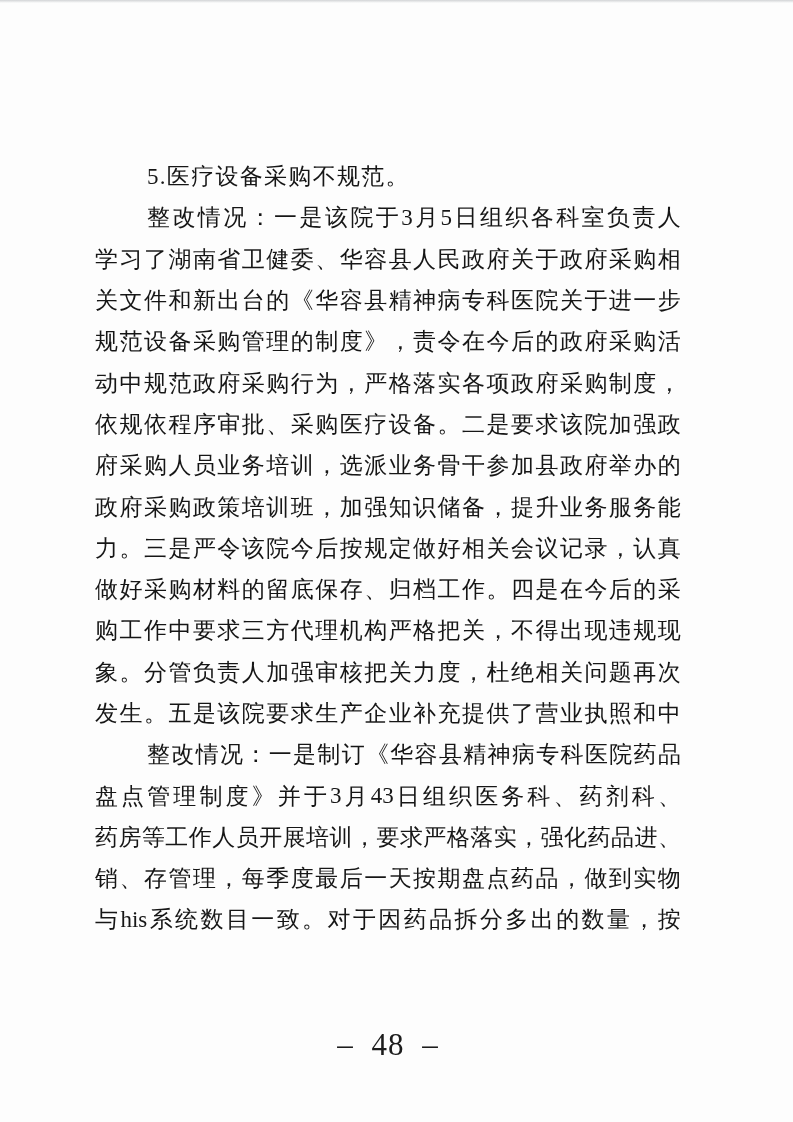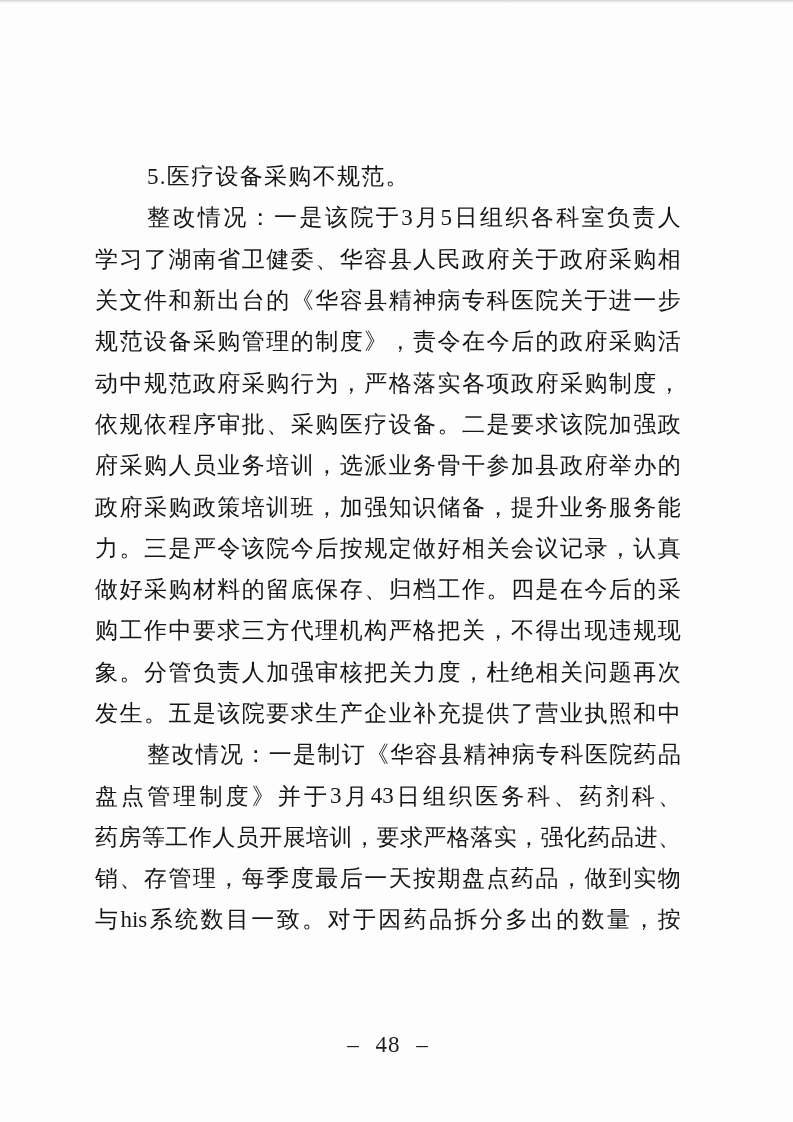--- a/index.html
+++ b/index.html
@@ -45,21 +45,21 @@
     white-space: pre;
   }
   .line.indent { padding-left: 52px; }
   .footer {
     position: absolute;
     left: 95px;
     width: 586px;
     top: 1029px;
     height: 32px;
     text-align: center;
-    font-size: 23px;
+    font-size: 31px;
     line-height: 32px;
     letter-spacing: 1px;
     word-spacing: 9px;
     color: #1c1c1c;
   }
 </style>
 </head>
 <body>
 
 <div class="page">

